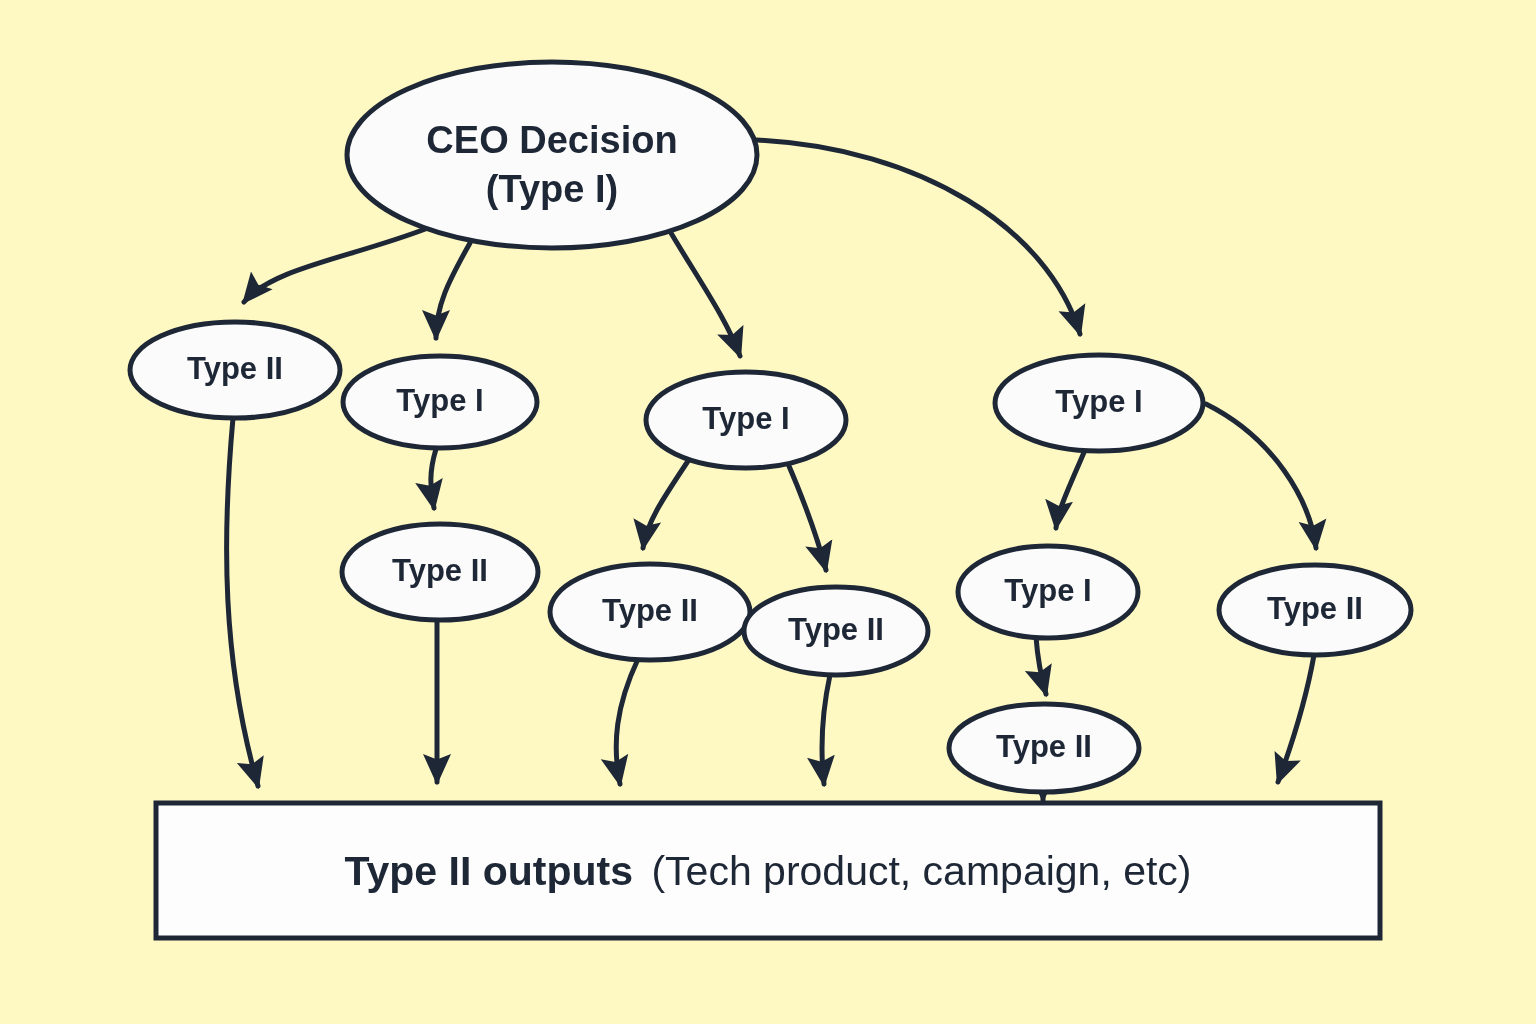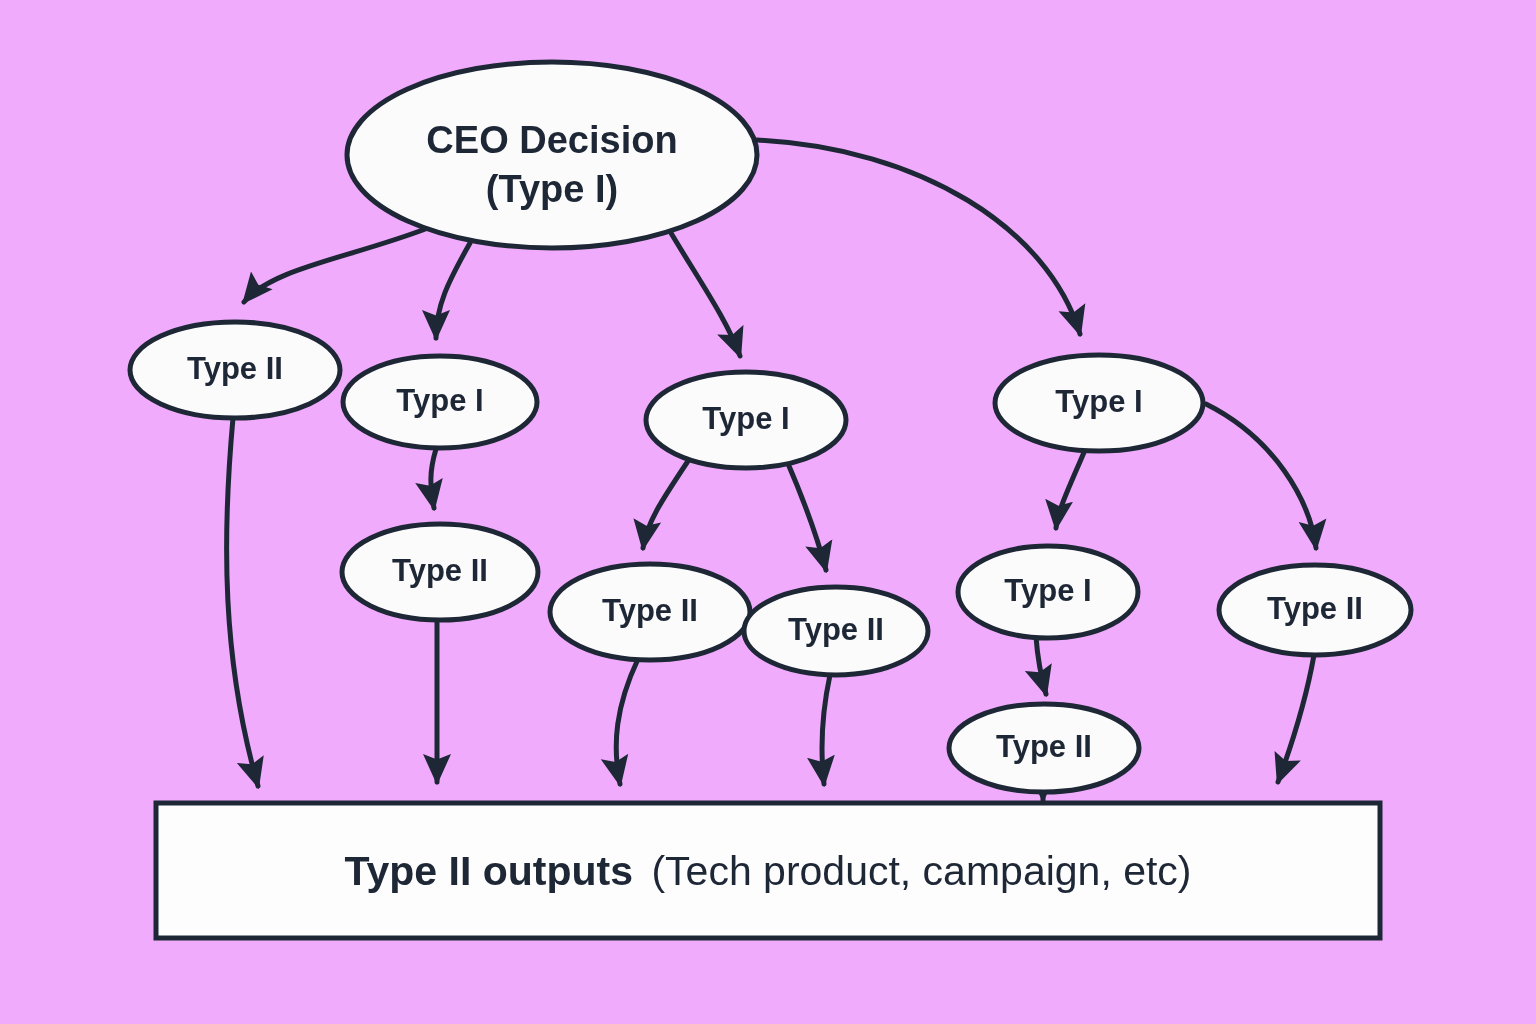--- a/index.html
+++ b/index.html
@@ -5,21 +5,21 @@
 <style>
   html, body {
     margin: 0;
     padding: 0;
     background: #ffffff;
   }
   #canvas {
     position: relative;
     width: 1536px;
     height: 1024px;
-    background: #f0abfc;
+    background: #fef9c3;
     overflow: hidden;
     font-family: "Liberation Sans", sans-serif;
     text-decoration: underline;
   }
   #diagram-svg {
     position: absolute;
     top: 0;
     left: 0;
     width: 1536px;
     height: 1024px;

